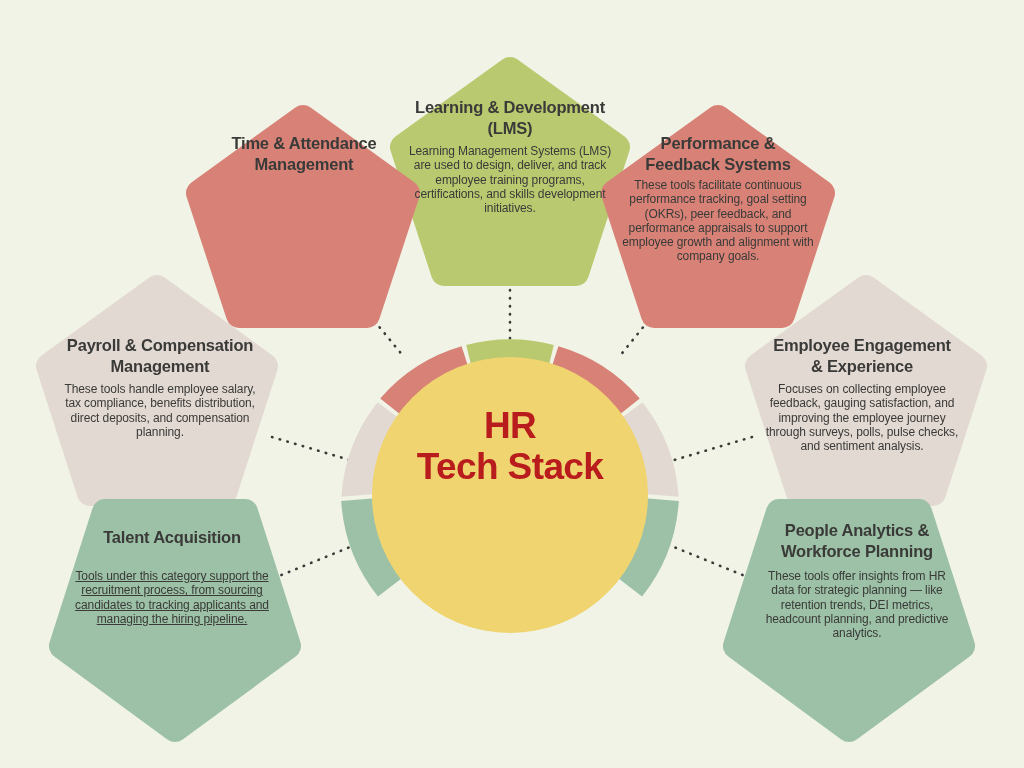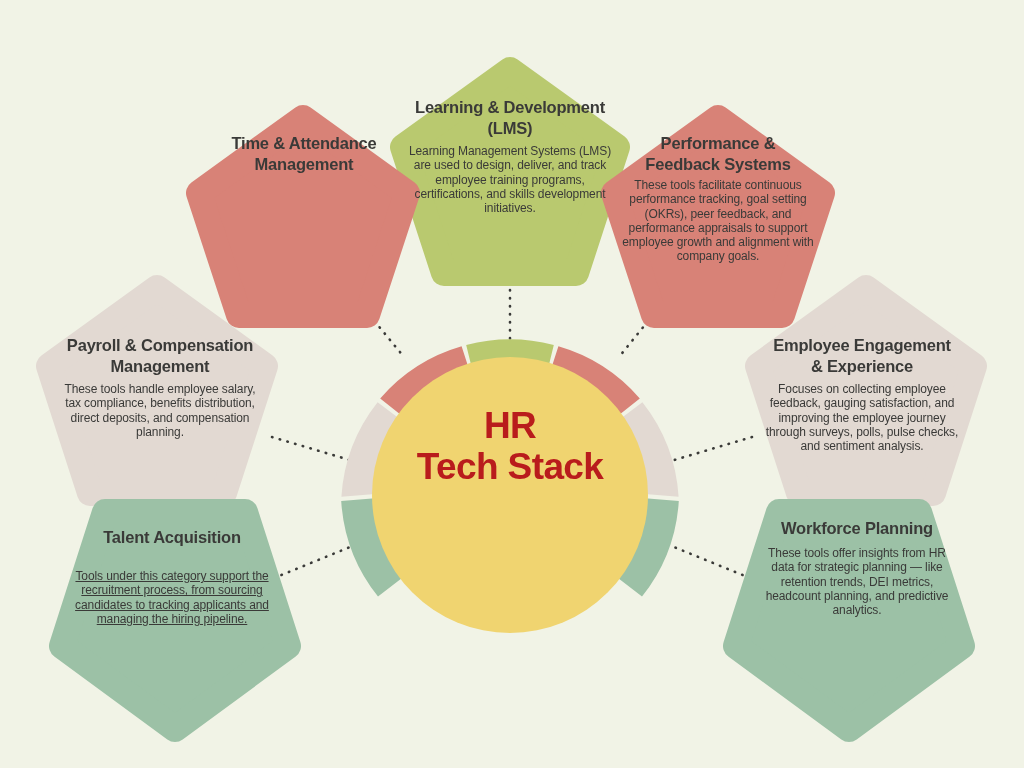--- a/index.html
+++ b/index.html
@@ -150,20 +150,21 @@
       <p class="node-title" style="margin-top:-2px;">&amp; Experience</p>
       <p class="node-body" style="margin-top:6px;">Focuses on collecting employee feedback, gauging satisfaction, and improving the employee journey through surveys, polls, pulse checks, and sentiment analysis.</p>
     </div>
 
     <div class="node-text" style="left:62px; top:528px; width:220px;">
       <p class="node-title">Talent Acquisition</p>
       <p class="node-body" style="margin-top:22px;text-decoration:underline;">Tools under this category support the recruitment process, from sourcing candidates to tracking applicants and managing the hiring pipeline.</p>
     </div>
 
     <div class="node-text" style="left:759px; top:521px; width:196px;">
+      <p class="node-title">People Analytics &amp;</p>
       <p class="node-title" style="margin-top:-2px;">Workforce Planning</p>
       <p class="node-body" style="margin-top:8px;">These tools offer insights from HR data for strategic planning — like retention trends, DEI metrics, headcount planning, and predictive analytics.</p>
     </div>
 
     <div id="center-text">
       <div>HR</div>
       <div>Tech Stack</div>
     </div>
   </div>
 </div>

